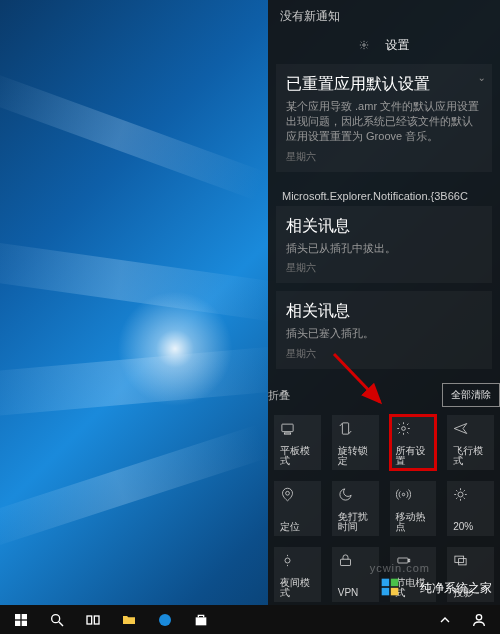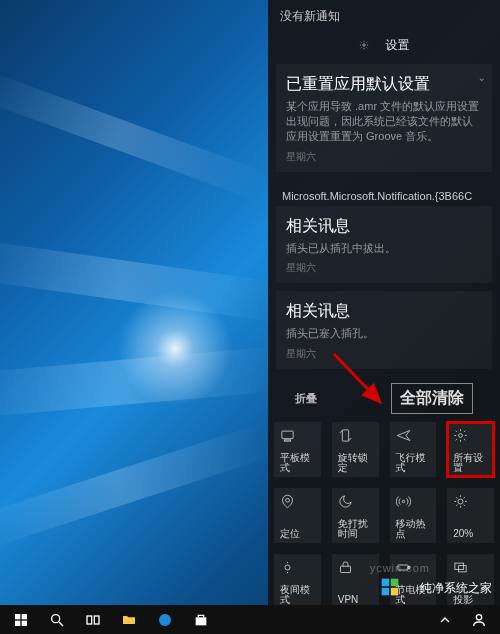--- a/index.html
+++ b/index.html
@@ -19,23 +19,23 @@
   .action-center{position:absolute;right:0;top:0;width:232px;height:605px;background:rgba(20,20,20,0.92);color:#ddd;font-size:11px;}
   .ac-header{padding:8px 12px 6px;font-size:12px;color:#ccc;}
   .ac-section-title{display:flex;align-items:center;justify-content:center;gap:17px;padding:6px 0 10px;color:#eee;font-size:12px;}
   .ac-section-title svg{width:10px;height:10px;}
   .notif{margin:0 8px 8px;padding:10px 10px 8px;background:rgba(255,255,255,0.04);position:relative;}
   .notif-title{font-size:16px;color:#fff;margin-bottom:4px;}
   .notif-body{font-size:11px;color:#9a9a9a;line-height:1.35;}
   .notif-time{font-size:10px;color:#777;margin-top:6px;}
   .notif-chevron{position:absolute;right:6px;top:8px;color:#888;font-size:10px;}
   .group-head{padding:10px 14px 4px;color:#ccc;font-size:11px;white-space:nowrap;overflow:hidden;text-overflow:ellipsis;}
-  .row-controls{display:flex;justify-content:space-between;align-items:center;padding:6px 27px 8px;font-weight:bold;}
+  .row-controls{display:flex;justify-content:space-between;align-items:center;padding:6px 0 8px;}
   .collapse-link{color:#bbb;font-size:11px;}
-  .clear-all{border:1px solid #888;color:#ddd;padding:4px 8px;font-size:16px;background:transparent;}
+  .clear-all{border:1px solid #888;color:#ddd;padding:4px 8px;font-size:10px;background:transparent;}
   .tiles{display:grid;grid-template-columns:repeat(4,1fr);gap:11px;padding:0 6px 6px;background:transparent;}
   .tile{background:rgba(255,255,255,0.06);height:55px;display:flex;flex-direction:column;justify-content:space-between;padding:5px 6px 4px;box-sizing:border-box;color:#d5d5d5;}
   .tile .ico{height:16px;display:flex;align-items:center;}
   .tile .ico svg{width:15px;height:15px;stroke:#d5d5d5;fill:none;stroke-width:1.3;}
   .tile .lbl{font-size:10px;line-height:1;}
   .tile.highlight{outline:3px solid #d40000;outline-offset:-2px;}
 
   
   .arrow{position:absolute;right:104px;top:346px;pointer-events:none;}
   .arrow svg{width:70px;height:70px;}
@@ -75,21 +75,21 @@
     <span>设置</span>
   </div>
 
   <div class="notif">
     <span class="notif-chevron">⌄</span>
     <div class="notif-title">已重置应用默认设置</div>
     <div class="notif-body">某个应用导致 .amr 文件的默认应用设置出现问题，因此系统已经该文件的默认应用设置重置为 Groove 音乐。</div>
     <div class="notif-time">星期六</div>
   </div>
 
-  <div class="group-head">Microsoft.Microsoft.Notification.{3B66C</div>
+  <div class="group-head">Microsoft.Explorer.Notification.{3B66C</div>
 
   <div class="notif">
     <div class="notif-title">相关讯息</div>
     <div class="notif-body">插头已从插孔中拔出。</div>
     <div class="notif-time">星期六</div>
   </div>
 
   <div class="notif">
     <div class="notif-title">相关讯息</div>
     <div class="notif-body">插头已塞入插孔。</div>
@@ -113,36 +113,36 @@
       </div>
       <div class="tile">
         <div class="ico">
           <svg viewBox="0 0 24 24">
             <rect x="7" y="3" width="10" height="18" rx="1"></rect>
             <path d="M3 8a9 9 0 0 1 4-4M21 16a9 9 0 0 1-4 4"></path>
           </svg>
         </div>
         <div class="lbl">旋转锁定</div>
       </div>
-      <div class="tile">
-        <div class="ico">
-          <svg viewBox="0 0 24 24">
-            <path d="M2 12l20-8-6 8 6 8z"></path>
-          </svg>
-        </div>
-        <div class="lbl">飞行模式</div>
-      </div>
       <div class="tile highlight">
         <div class="ico">
           <svg viewBox="0 0 24 24">
             <circle cx="12" cy="12" r="3"></circle>
             <path d="M12 2v3M12 19v3M4.2 4.2l2.1 2.1M17.7 17.7l2.1 2.1M2 12h3M19 12h3M4.2 19.8l2.1-2.1M17.7 6.3l2.1-2.1"></path>
           </svg>
         </div>
         <div class="lbl">所有设置</div>
+      </div>
+      <div class="tile">
+        <div class="ico">
+          <svg viewBox="0 0 24 24">
+            <path d="M2 12l20-8-6 8 6 8z"></path>
+          </svg>
+        </div>
+        <div class="lbl">飞行模式</div>
       </div>
       <div class="tile">
         <div class="ico">
           <svg viewBox="0 0 24 24">
             <circle cx="12" cy="10" r="3"></circle>
             <path d="M12 2a8 8 0 0 1 8 8c0 6-8 12-8 12S4 16 4 10a8 8 0 0 1 8-8z"></path>
           </svg>
         </div>
         <div class="lbl">定位</div>
       </div>

